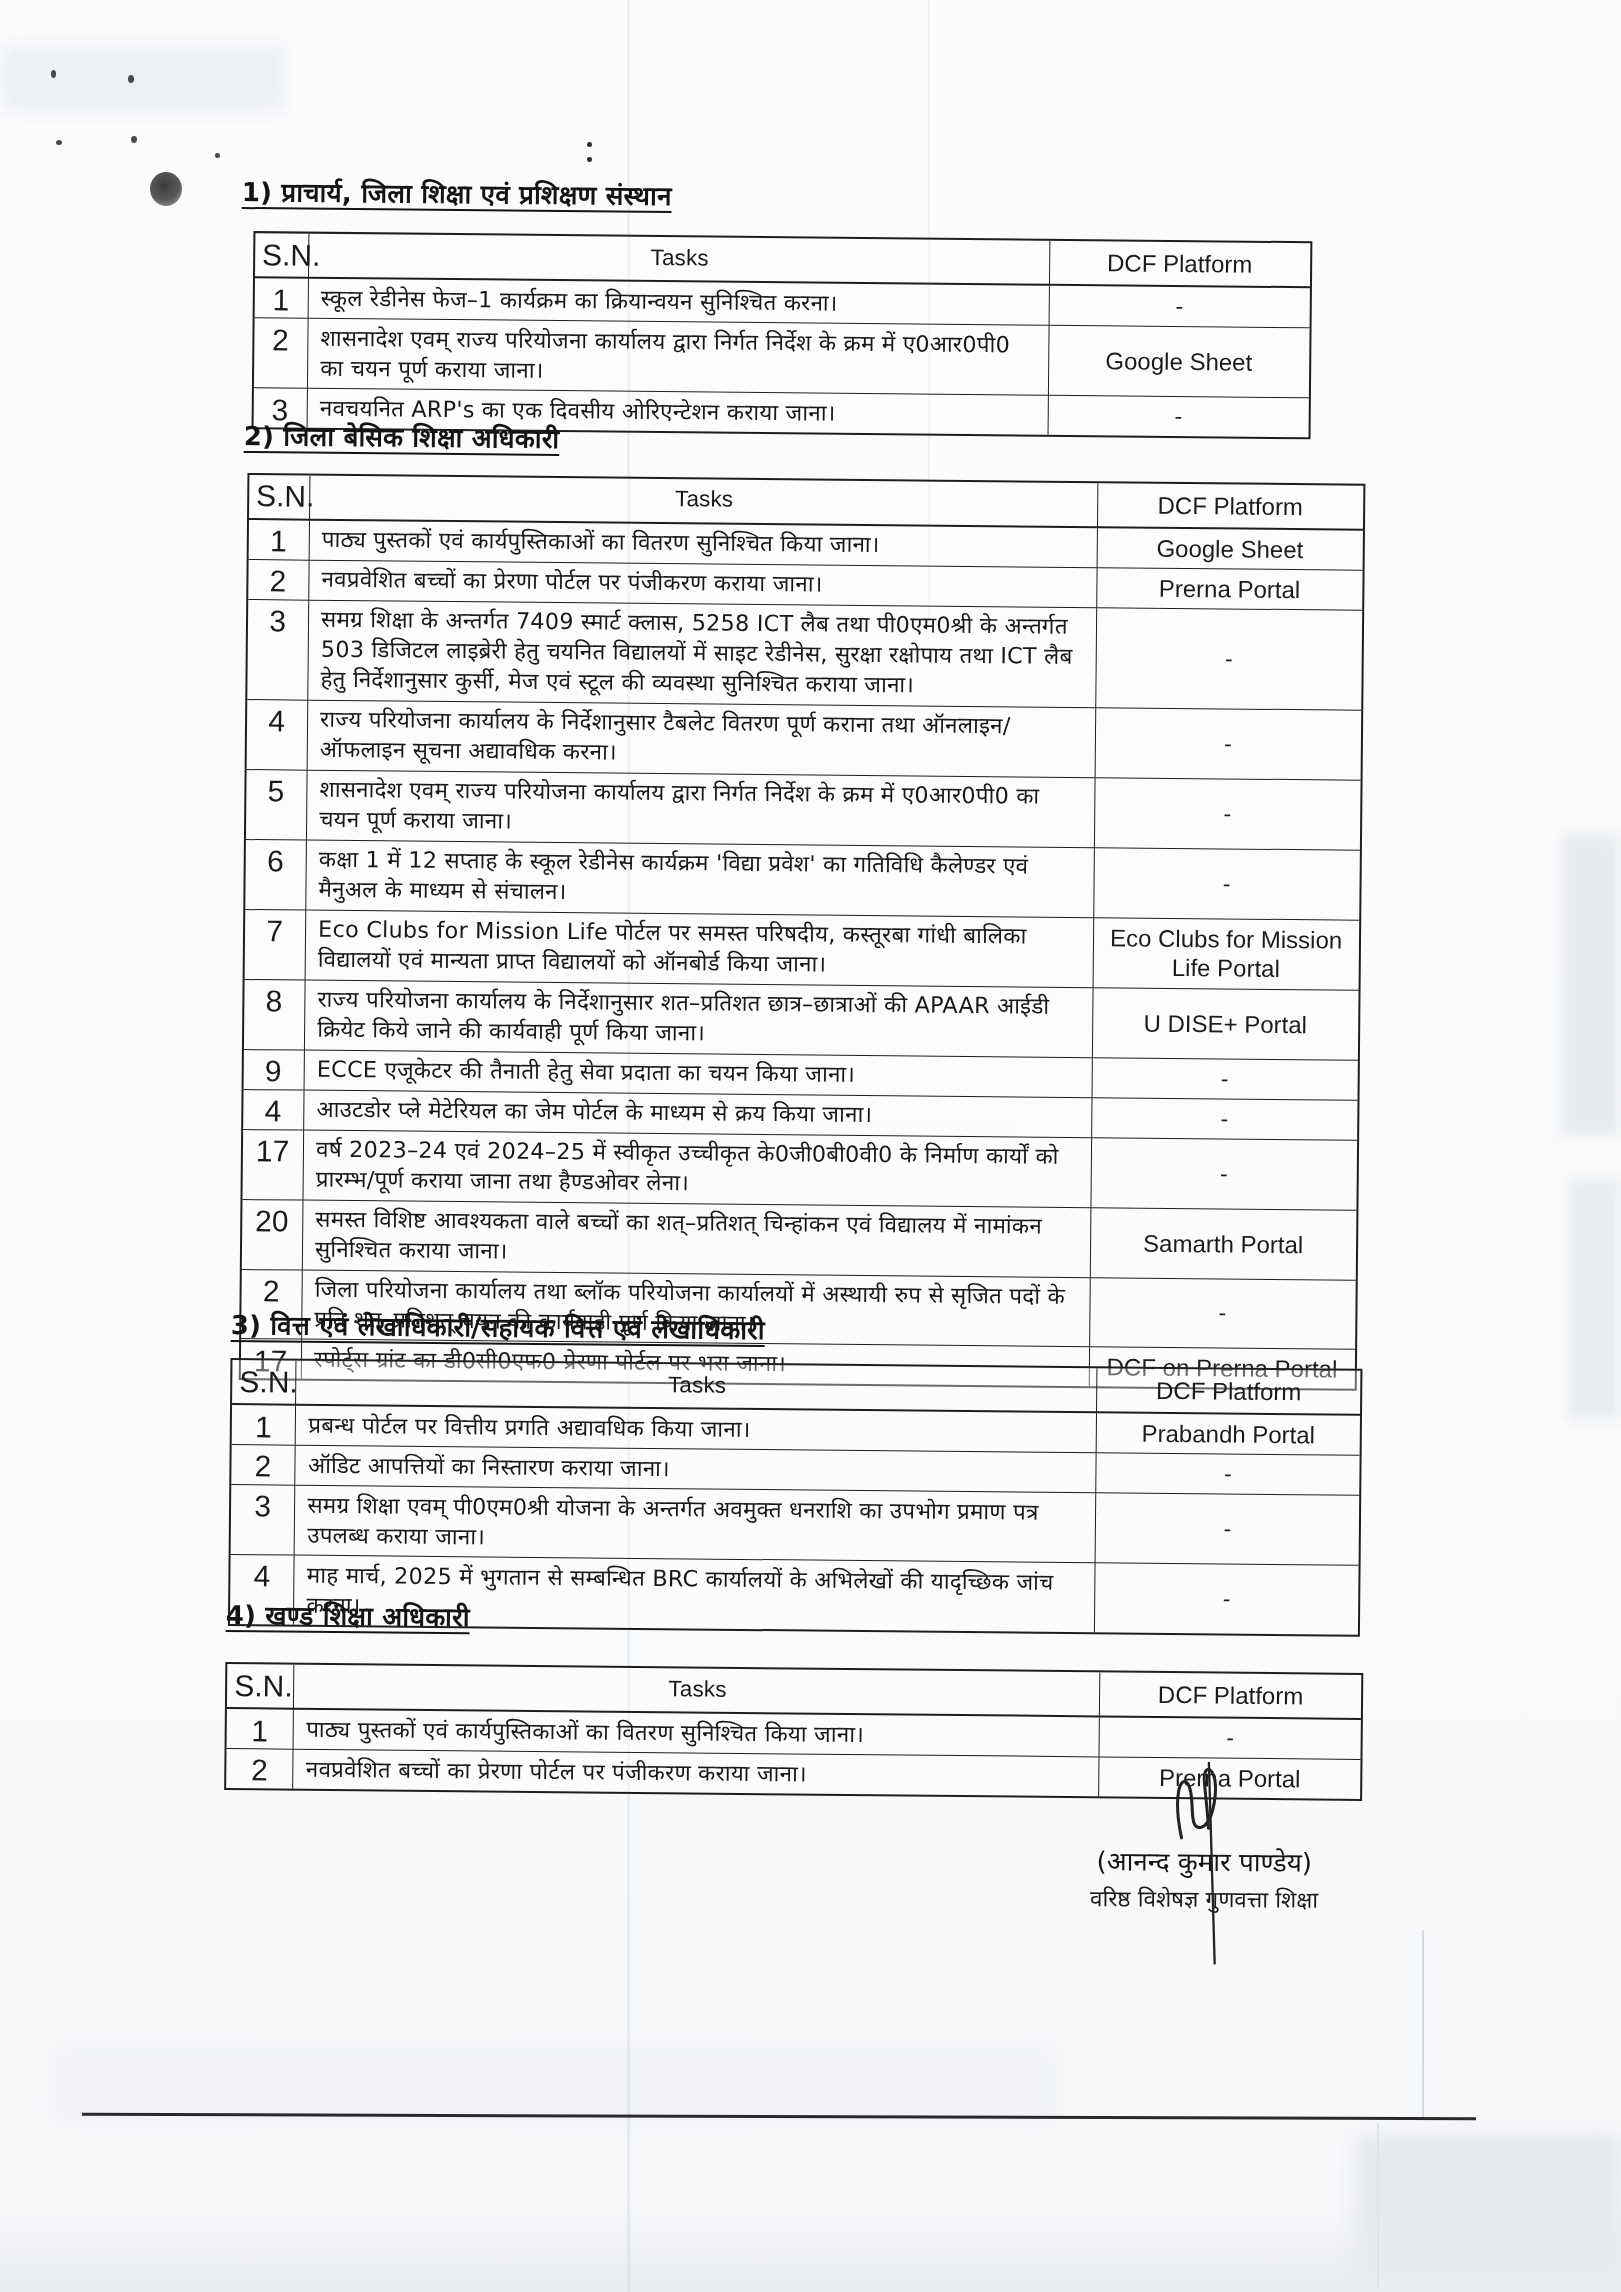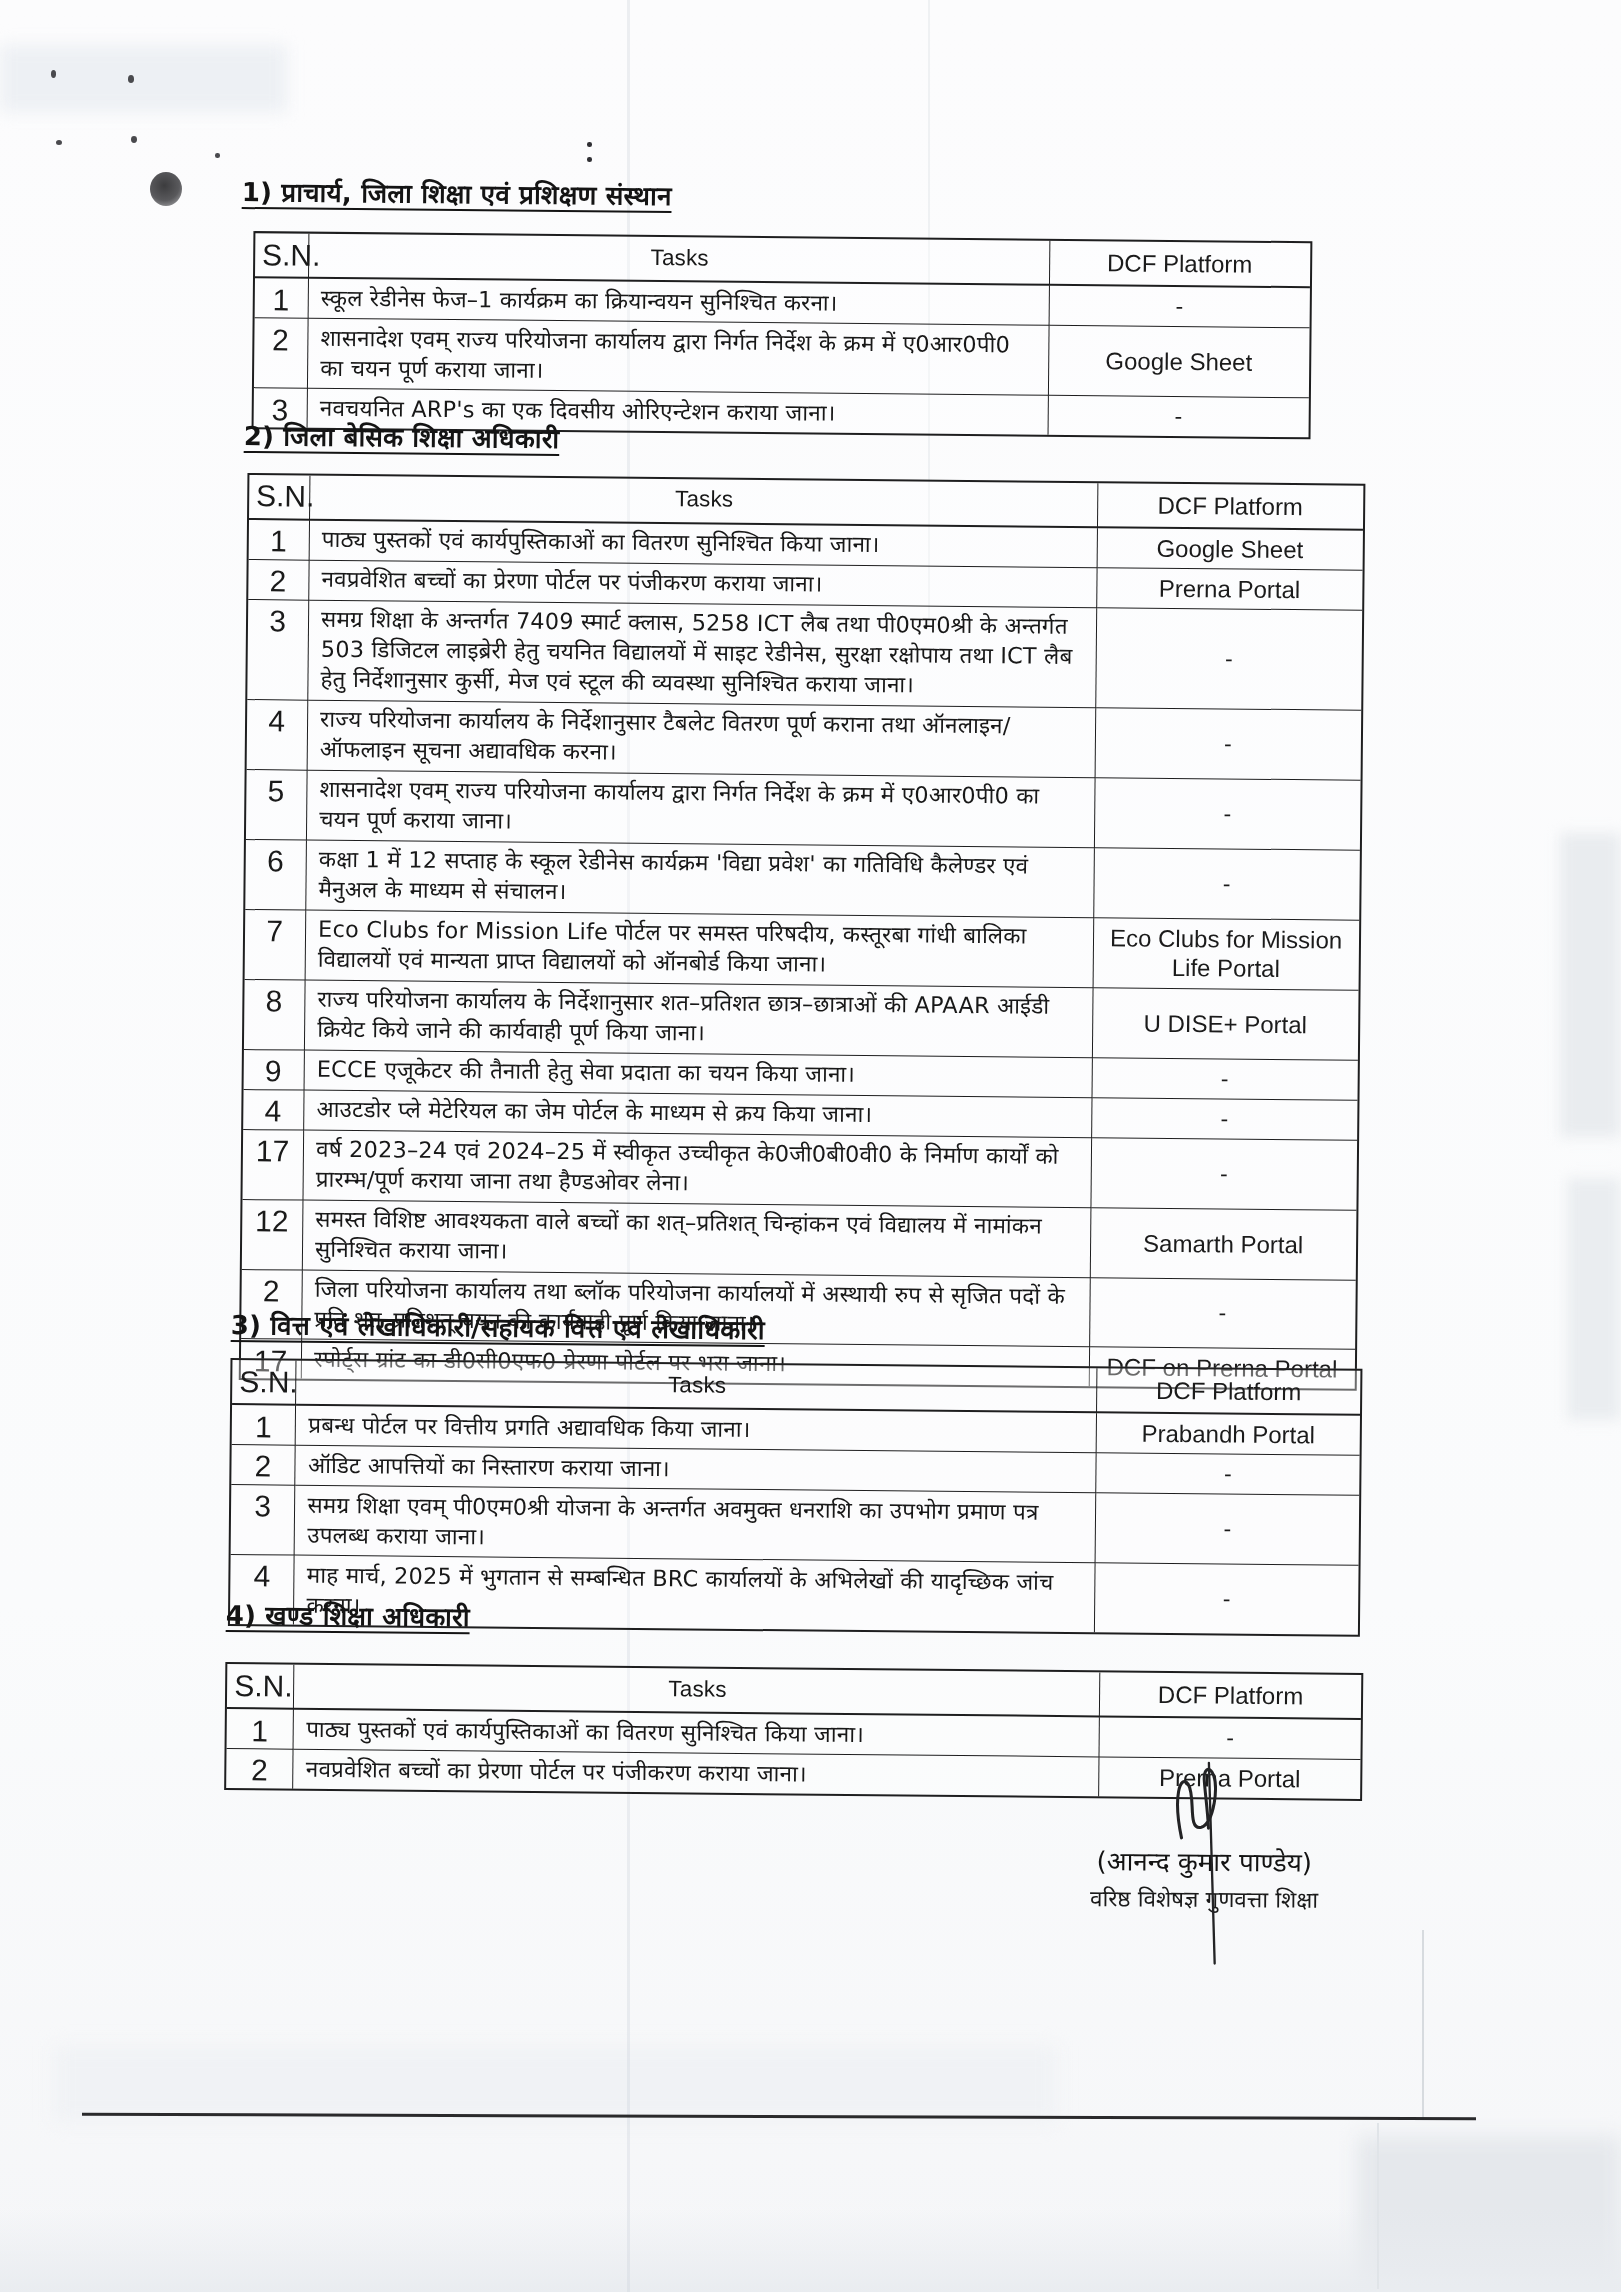--- a/index.html
+++ b/index.html
@@ -158,21 +158,21 @@
           <div class="cell c-plat">U DISE+ Portal</div>
           <div class="cell c-sn">9</div>
           <div class="cell c-task">ECCE एजूकेटर की तैनाती हेतु सेवा प्रदाता का चयन किया जाना।</div>
           <div class="cell c-plat dash">-</div>
           <div class="cell c-sn">4</div>
           <div class="cell c-task">आउटडोर प्ले मेटेरियल का जेम पोर्टल के माध्यम से क्रय किया जाना।</div>
           <div class="cell c-plat dash">-</div>
           <div class="cell c-sn">17</div>
           <div class="cell c-task">वर्ष 2023–24 एवं 2024–25 में स्वीकृत उच्चीकृत के0जी0बी0वी0 के निर्माण कार्यों को प्रारम्भ/पूर्ण कराया जाना तथा हैण्डओवर लेना।</div>
           <div class="cell c-plat dash">-</div>
-          <div class="cell c-sn">12</div>
+          <div class="cell c-sn">20</div>
           <div class="cell c-task">समस्त विशिष्ट आवश्यकता वाले बच्चों का शत्–प्रतिशत् चिन्हांकन एवं विद्यालय में नामांकन सुनिश्चित कराया जाना।</div>
           <div class="cell c-plat">Samarth Portal</div>
           <div class="cell c-sn">2</div>
           <div class="cell c-task">जिला परियोजना कार्यालय तथा ब्लॉक परियोजना कार्यालयों में अस्थायी रुप से सृजित पदों के प्रति शत्–प्रतिशत् चयन की कार्यवाही पूर्ण किया जाना।</div>
           <div class="cell c-plat dash">-</div>
           <div class="cell c-sn">17</div>
           <div class="cell c-task">स्पोर्ट्स ग्रांट का डी0सी0एफ0 प्रेरणा पोर्टल पर भरा जाना।</div>
           <div class="cell c-plat">DCF on Prerna Portal</div>
         </div>
       </div>

